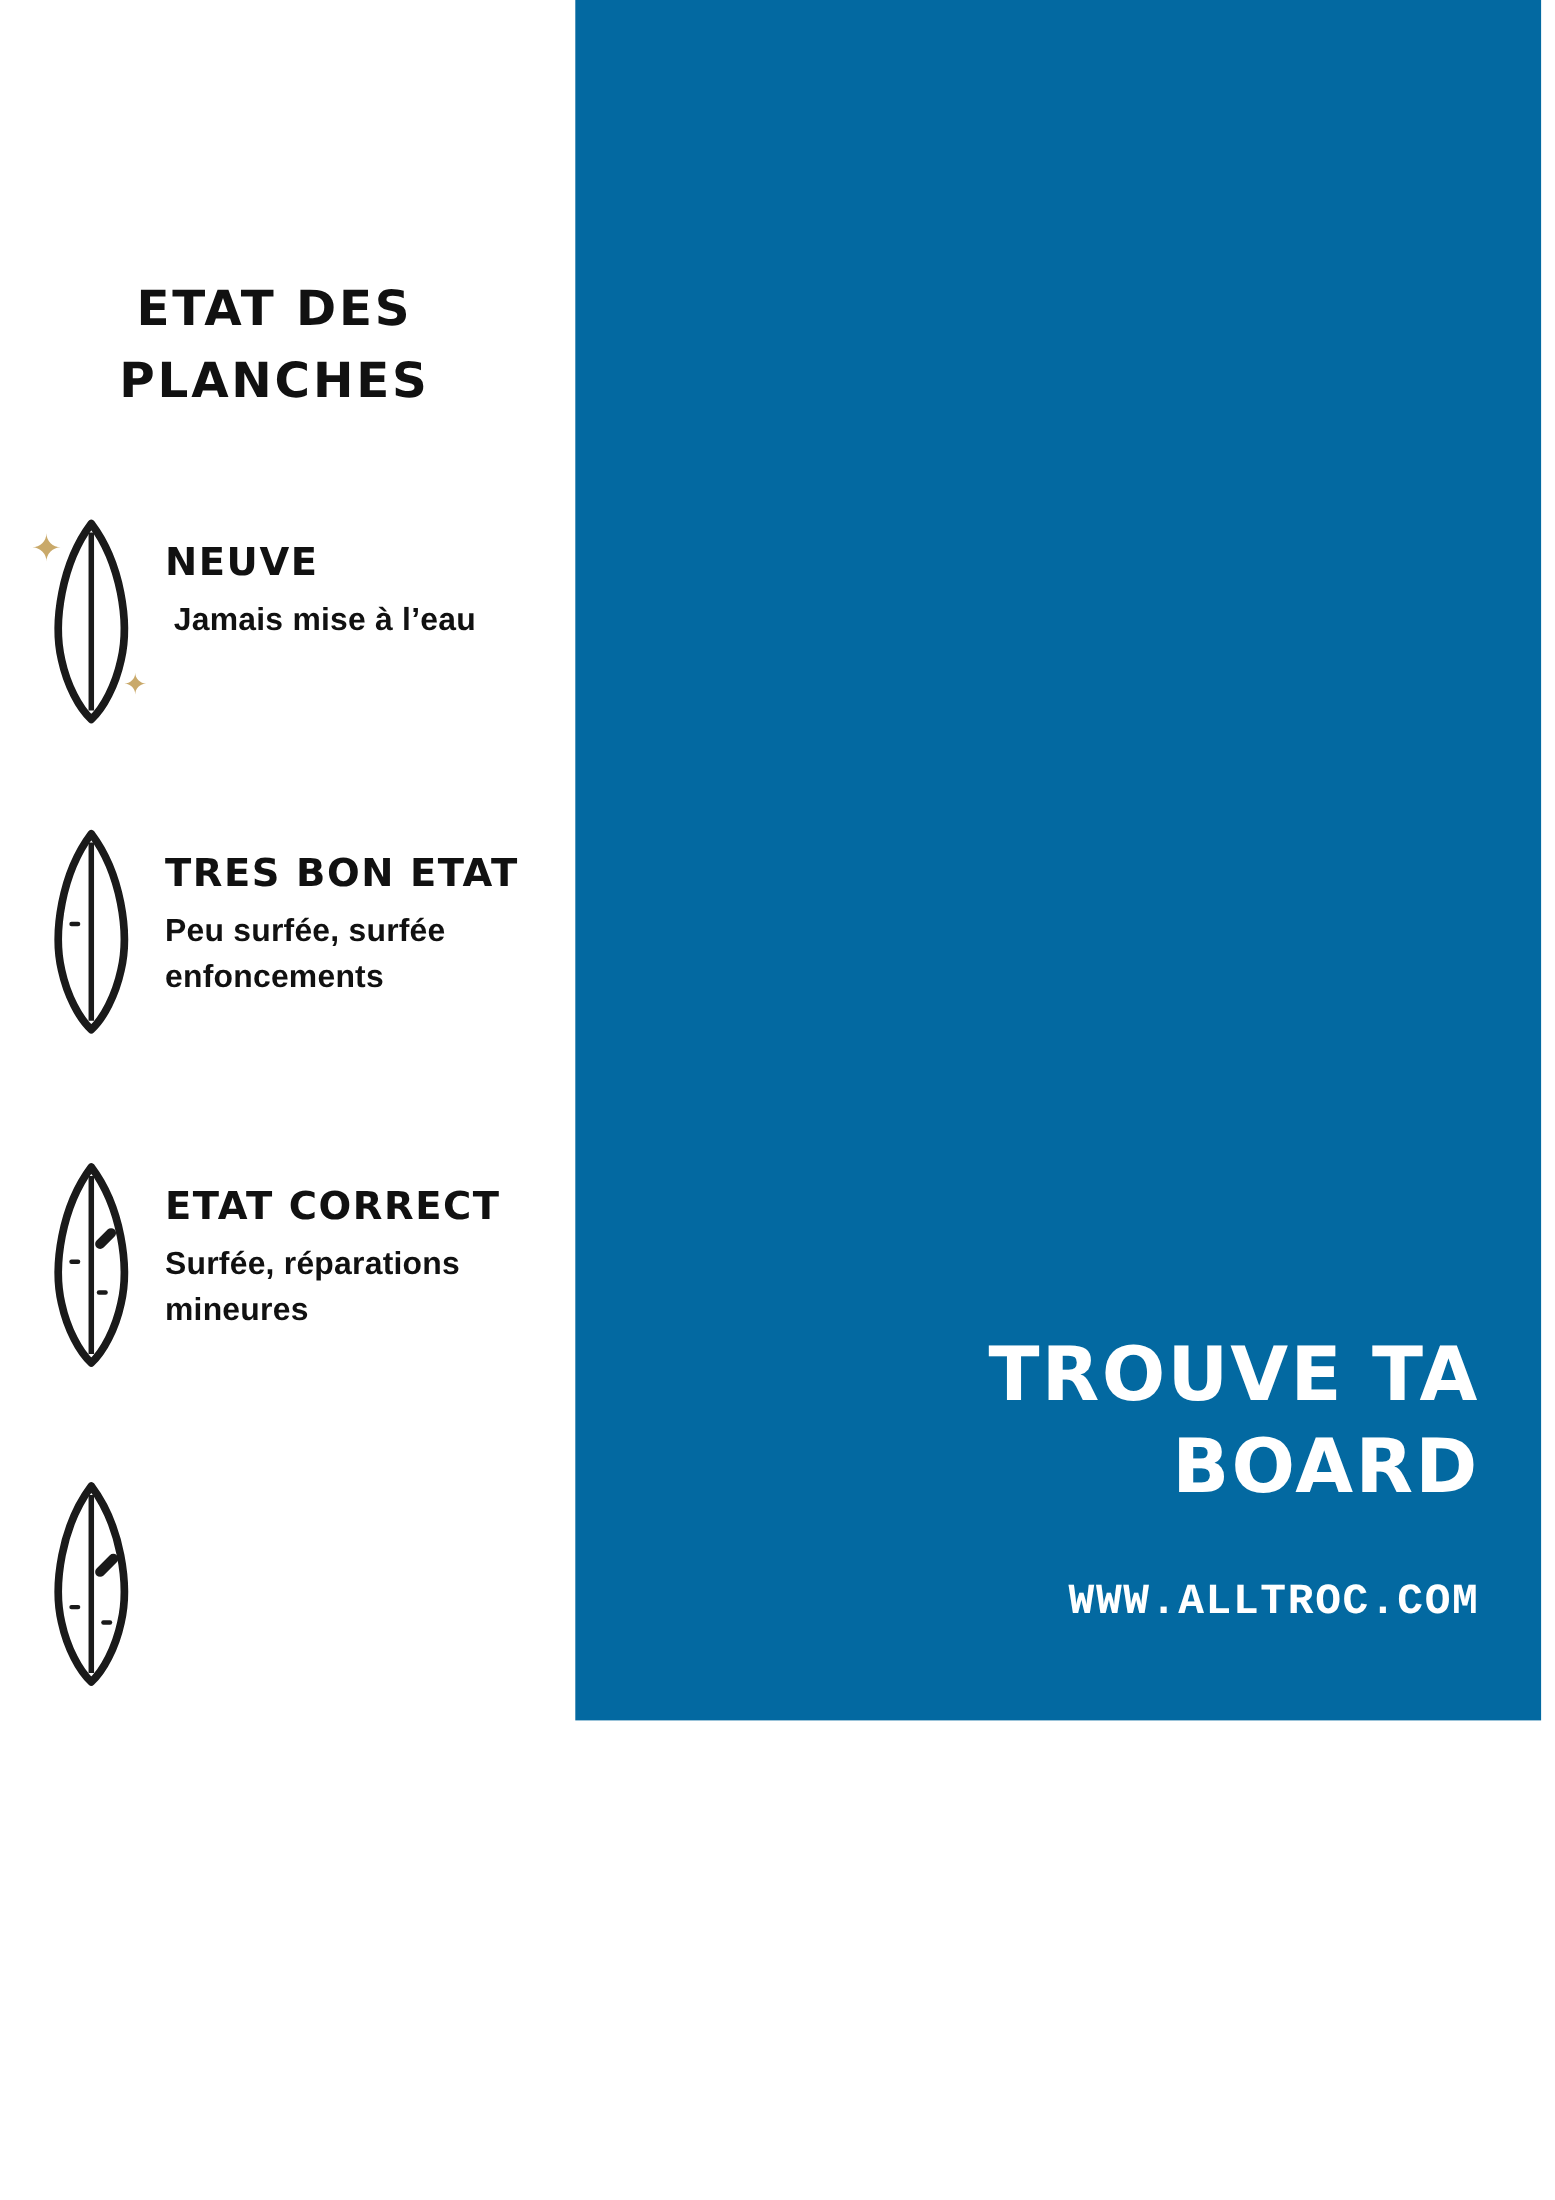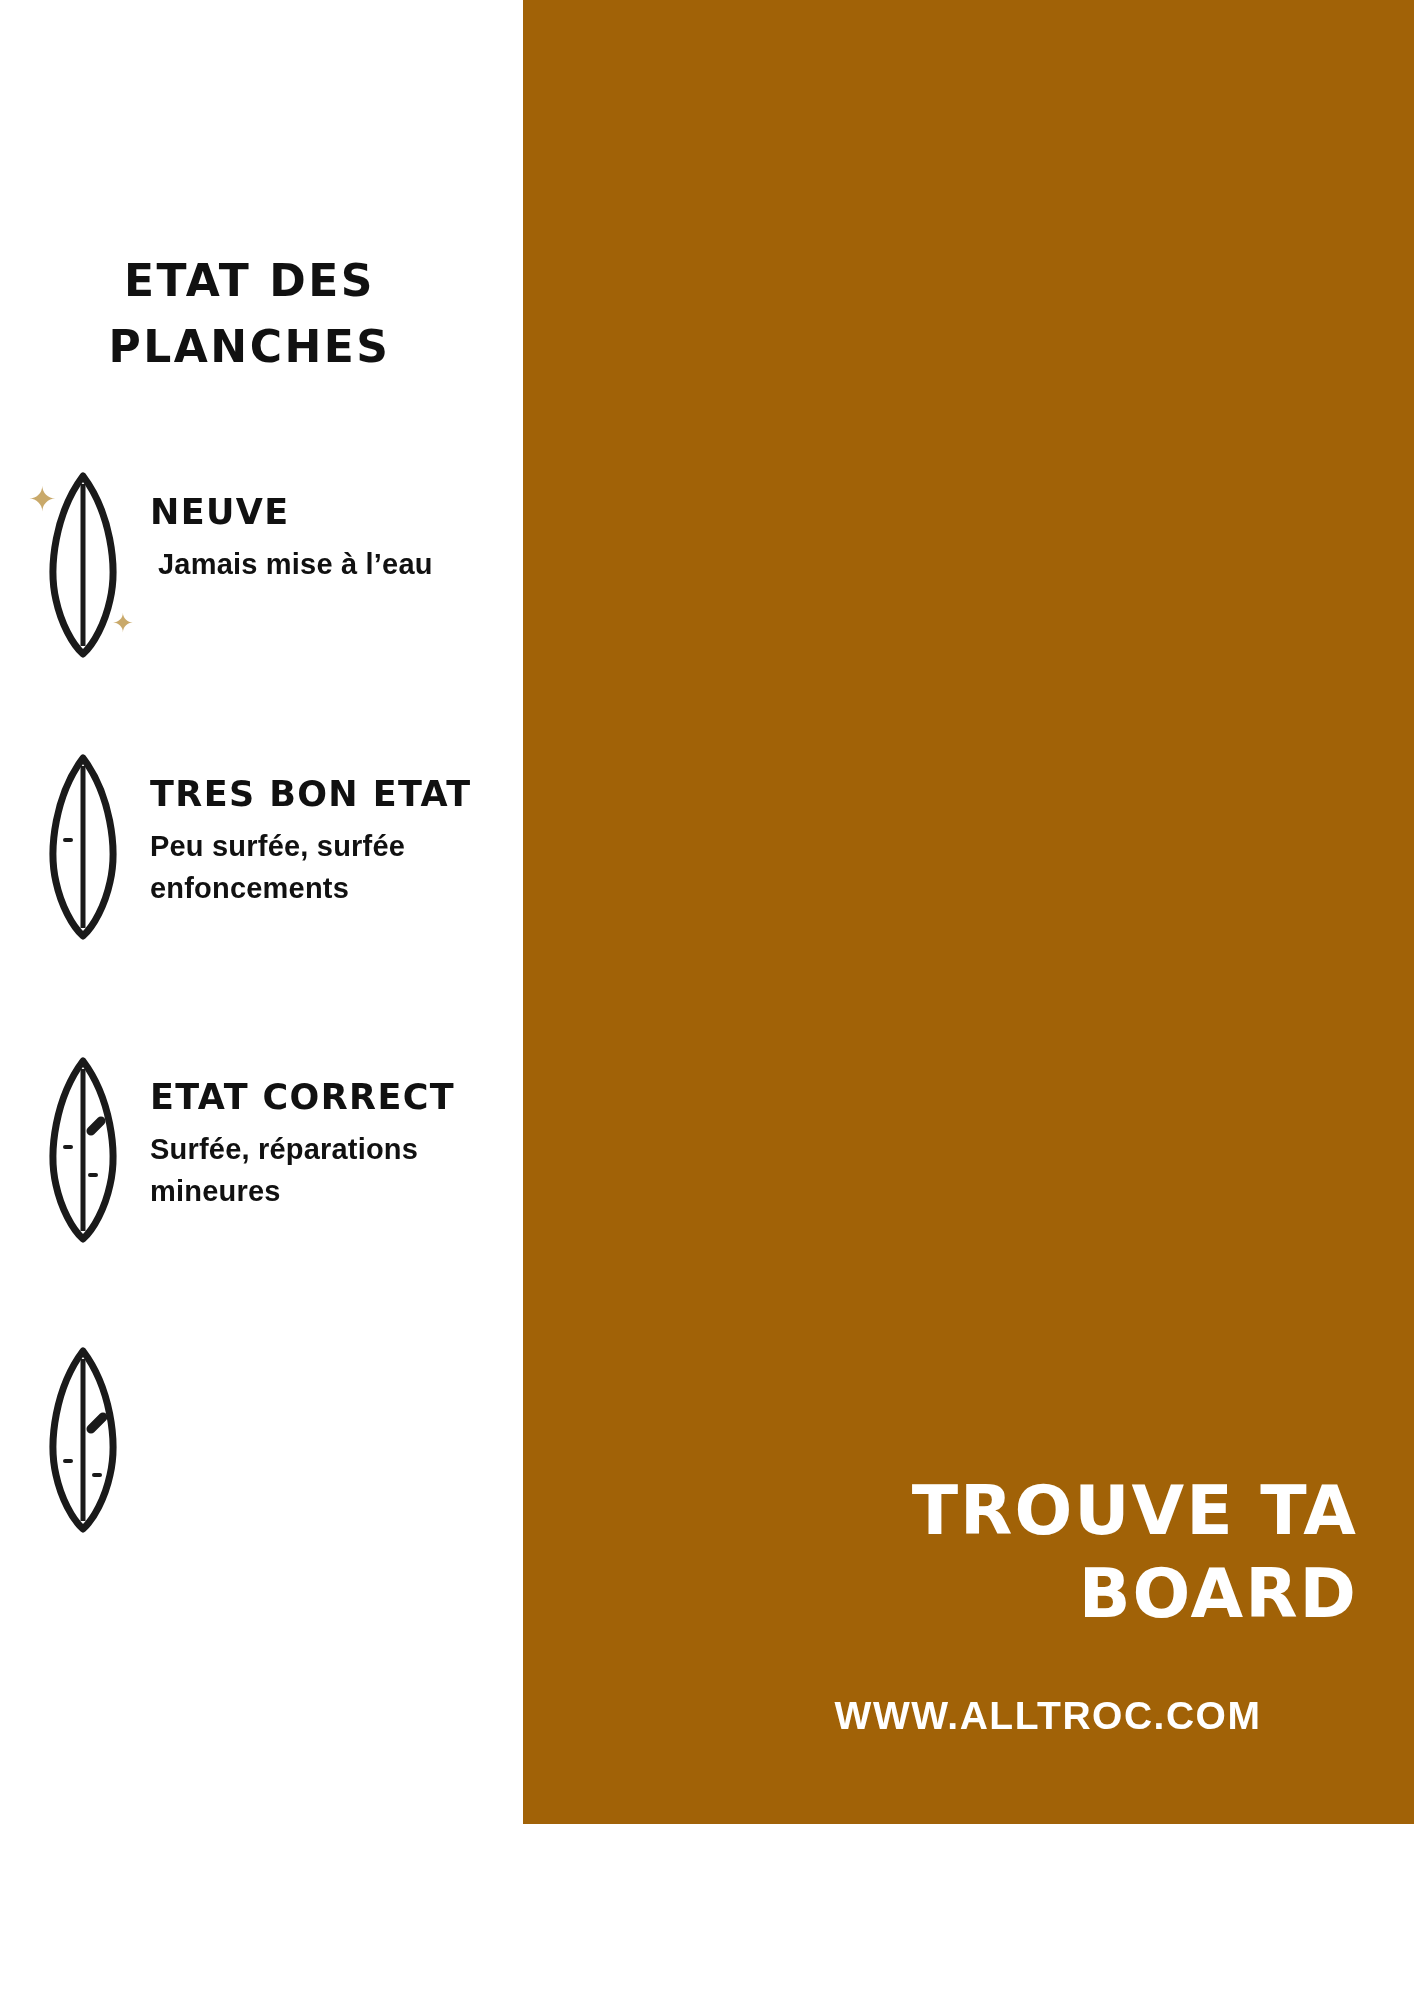--- a/index.html
+++ b/index.html
@@ -13,24 +13,24 @@
   .poster {
     position: relative;
     width: 1414px;
     height: 2000px;
     background: #ffffff;
   }
   
   .black-panel {
     position: absolute;
     top: 0;
-    left: 523px;
+    left: 510px;
     width: 891px;
-    height: 1824px;
-    background: #a16207;
+    height: 1564px;
+    background: #0369a1;
   }
   .brand-block {
     position: absolute;
     right: 56px;
     bottom: 188px;
     width: 620px;
     text-align: right;
   }
   .brand-line {
     color: #ffffff;
@@ -39,26 +39,26 @@
     font-size: 68px;
     line-height: 1.22;
     letter-spacing: 2px;
     text-transform: uppercase;
   }
   .site-url {
     position: absolute;
     right: 56px;
     bottom: 86px;
     color: #ffffff;
-    font-family: Liberation Sans, sans-serif;
+    font-family: Liberation Mono, monospace;
     font-weight: 700;
     font-size: 39px;
     letter-spacing: 1.5px;
     text-transform: uppercase;
-    text-align: center;
+    text-align: right;
     width: 620px;
   }
   
   .white-panel {
     position: absolute;
     top: 0;
     left: 0;
     width: 523px;
     height: 2000px;
     background: #ffffff;

